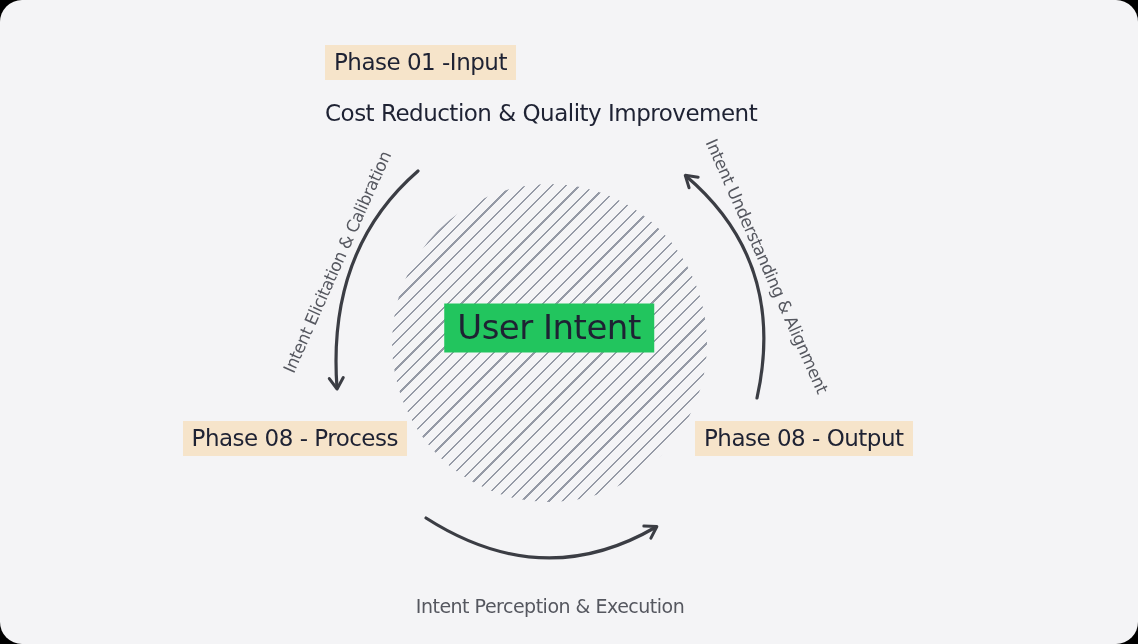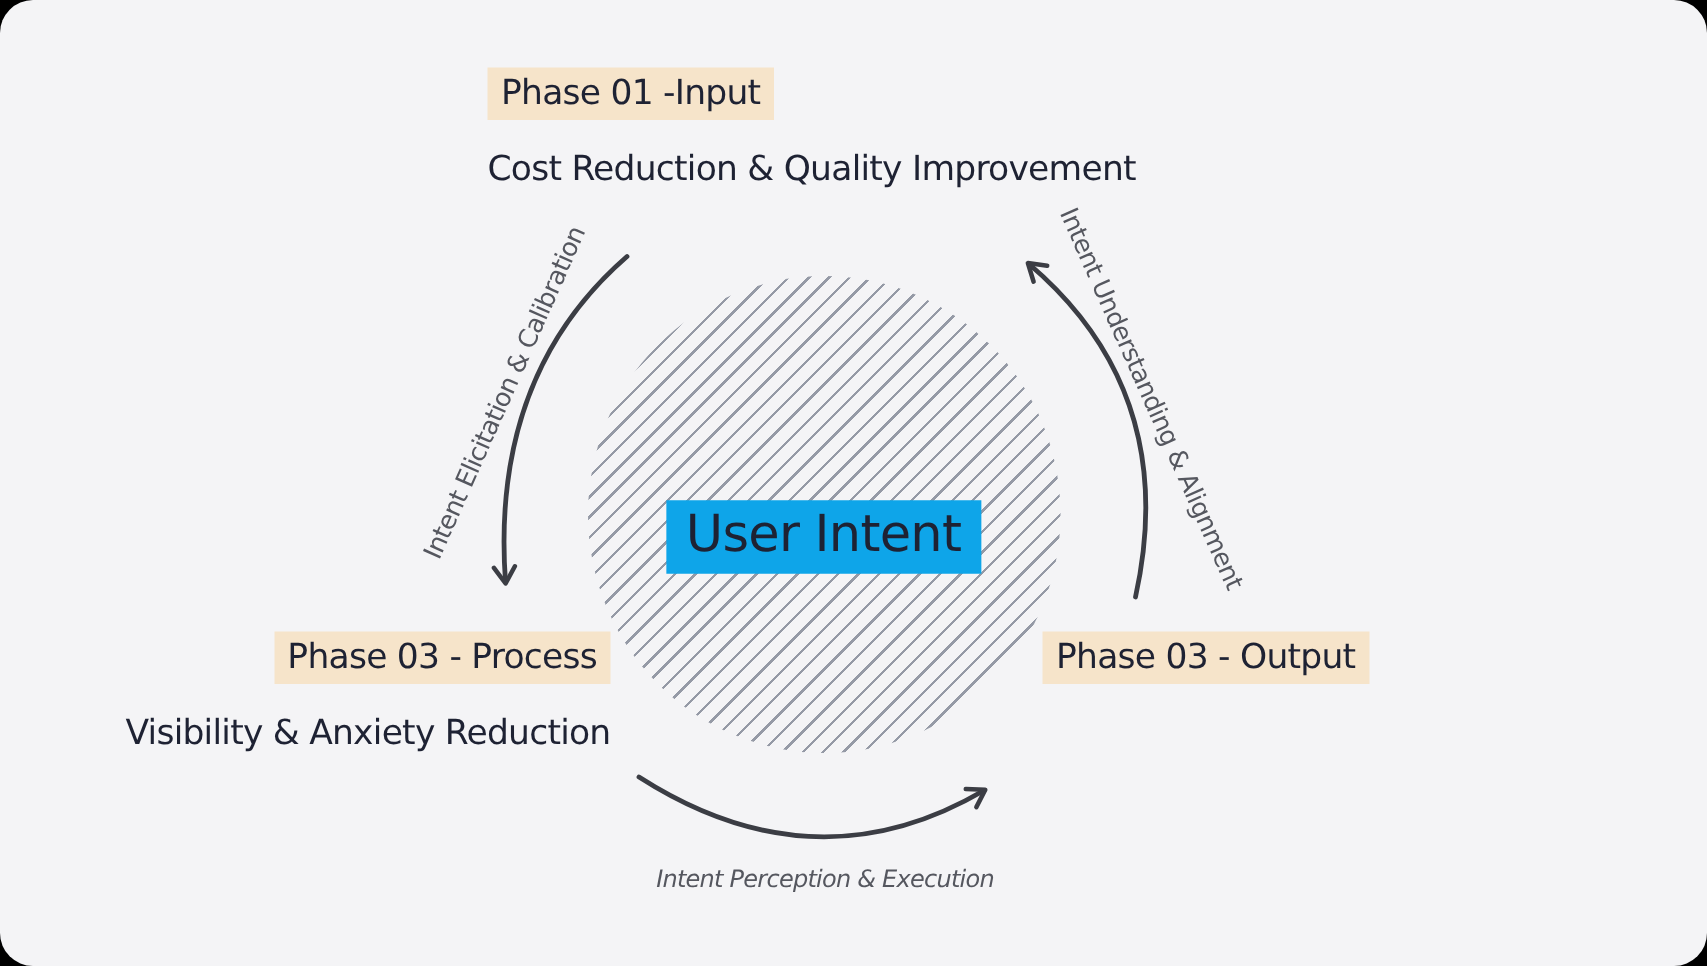--- a/index.html
+++ b/index.html
@@ -58,23 +58,23 @@
     white-space: nowrap;
   }
   .phase1 { left: 325px; top: 45px; text-align: left; }
   .phase2 { right: 731px; top: 421px; text-align: right; }
   .phase3 { left: 695px; top: 421px; text-align: left; }
 
   
   .center-label {
     position: absolute;
     left: 549px;
-    top: 358px;
+    top: 328px;
     transform: translate(-50%, -50%);
-    background: #0ea5e9;
+    background: #22c55e;
     padding: 3px 13px 6px;
     font-size: 34px;
     letter-spacing: -0.5px;
     white-space: nowrap;
   }
 
   
   .arrow-label {
     position: absolute;
     color: #55575f;
@@ -88,24 +88,23 @@
     transform: translate(-50%, -50%) rotate(-66deg);
   }
   .al-right {
     left: 767px;
     top: 266px;
     font-size: 17px;
     transform: translate(-50%, -50%) rotate(66deg);
   }
   .al-bottom {
     left: 550px;
-    top: 586px;
-    font-size: 16px;
+    top: 606px;
+    font-size: 19px;
     transform: translate(-50%, -50%);
-    font-style: italic;
   }
 </style>
 </head>
 <body>
 
 <div class="stage">
 
   <div class="hatch-circle"></div>
 
   <svg class="arrows-layer" viewBox="0 0 1138 644" xmlns="http://www.w3.org/2000/svg">
@@ -120,25 +119,24 @@
   </svg>
 
   <div class="center-label">User Intent</div>
 
   <div class="phase phase1">
     <div class="phase-title">Phase 01 -Input</div>
     <div class="phase-sub">Cost Reduction &amp; Quality Improvement</div>
   </div>
 
   <div class="phase phase2">
-    <div class="phase-title">Phase 03 - Process</div>
-    <div class="phase-sub">Visibility &amp; Anxiety Reduction</div>
+    <div class="phase-title">Phase 08 - Process</div>
   </div>
 
   <div class="phase phase3">
-    <div class="phase-title">Phase 03 - Output</div>
+    <div class="phase-title">Phase 08 - Output</div>
   </div>
 
   <div class="arrow-label al-left">Intent Elicitation &amp; Calibration</div>
   <div class="arrow-label al-bottom">Intent Perception &amp; Execution</div>
   <div class="arrow-label al-right">Intent Understanding &amp; Alignment</div>
 
 </div>
 
 </body></html>

